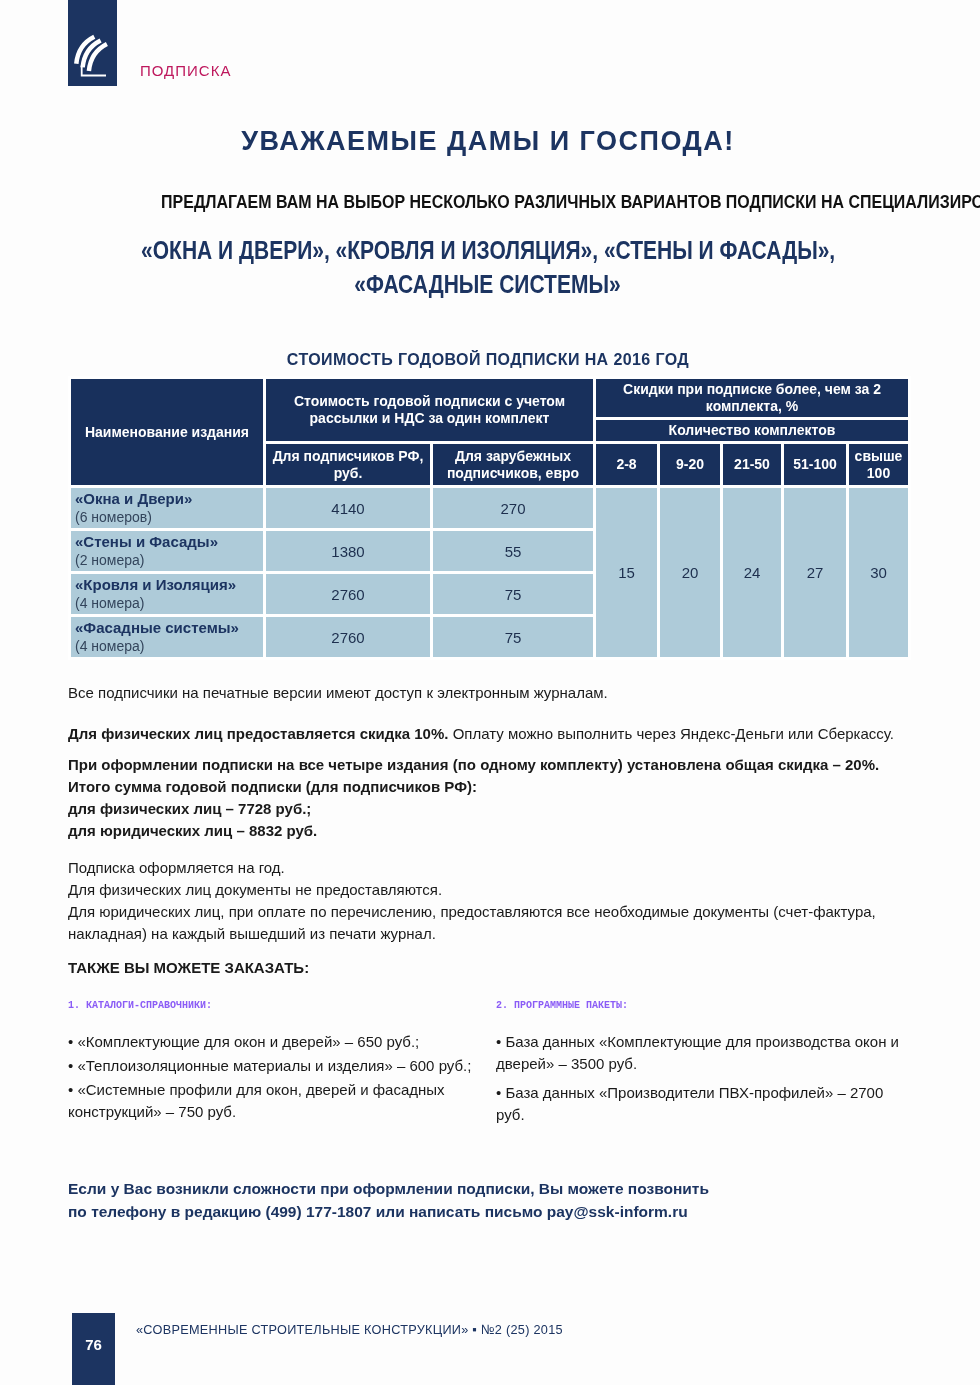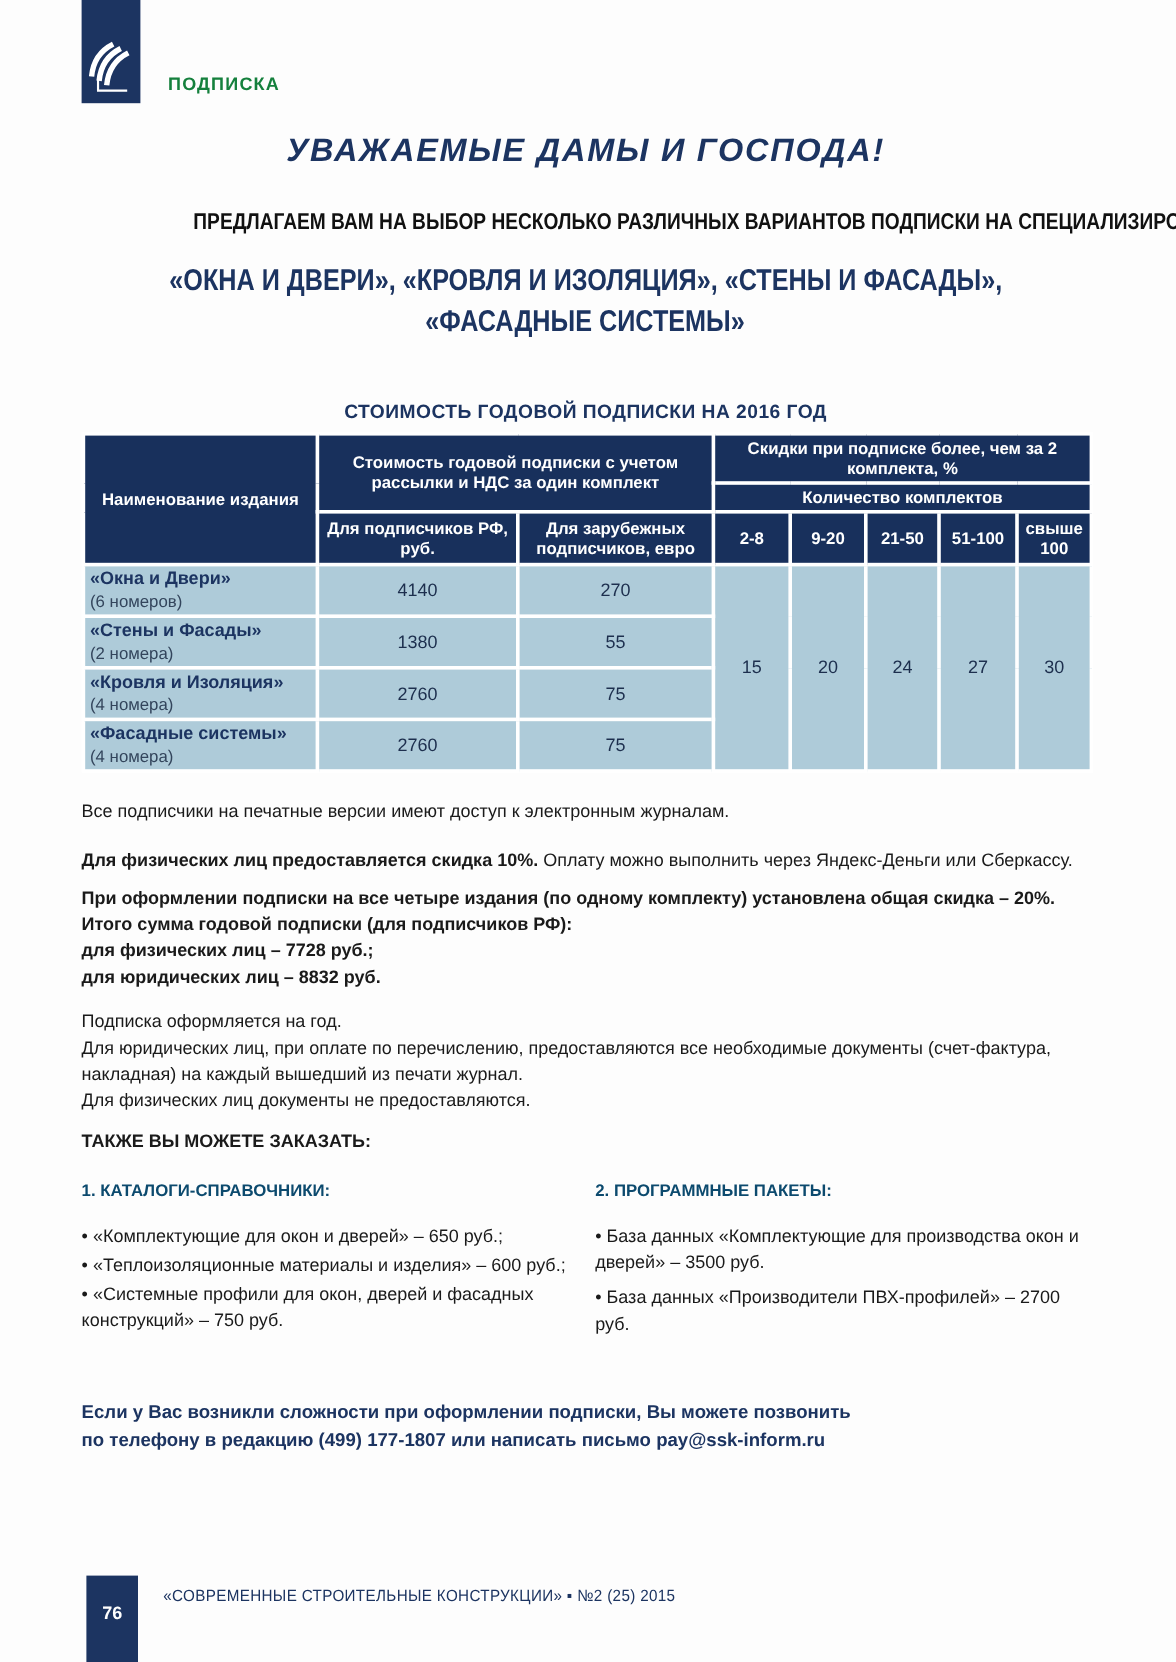--- a/index.html
+++ b/index.html
@@ -3,26 +3,26 @@
 <meta charset="utf-8">
 <style>
   * { box-sizing: border-box; }
   html, body { margin: 0; padding: 0; background: #ffffff; }
   body { font-family: "Liberation Sans", sans-serif; color: #1a1a1a; }
   .page { position: relative; width: 980px; height: 1385px; background: #fdfdfd; overflow: hidden; }
 
   
   .logo-block { position: absolute; left: 68px; top: 0; width: 49px; height: 86px; background: #1c3461; }
   .logo-block svg { position: absolute; left: 2px; bottom: 3px; width: 45px; height: 60px; }
-  .header-label { position: absolute; left: 140px; top: 62px; font-size: 15px; font-weight: bold; letter-spacing: 1px; color: #15803d; }
+  .header-label { position: absolute; left: 140px; top: 62px; font-size: 15px; font-weight: normal; letter-spacing: 1px; color: #be185d; }
 
   
   .content { position: absolute; left: 68px; top: 110px; width: 840px; }
 
-  .main-title { margin-top: 0; text-align: center; color: #1c3461; font-weight: bold; font-size: 27px; letter-spacing: 1.5px; font-style: italic; }
+  .main-title { margin-top: 16px; text-align: center; color: #1c3461; font-weight: bold; font-size: 27px; letter-spacing: 1.5px; }
 
   .cond-wrap { text-align: center; }
   .cond { display: inline-block; white-space: nowrap; transform: scaleX(0.84); transform-origin: center; font-weight: bold; }
   .subtitle-wrap { margin-top: 34px; }
   .subtitle-wrap .cond { font-size: 19px; color: #111111; }
   .journals-wrap { margin-top: 22px; line-height: 30px; }
   .journals-wrap .cond { font-size: 25px; color: #1c3461; }
 
   .table-title { margin-top: 48px; text-align: center; color: #1c3461; font-weight: bold; font-size: 16px; letter-spacing: 0.4px; }
 
@@ -45,21 +45,21 @@
   .b { font-weight: bold; }
   .mt-p1 { margin-top: 22px; }
   .mt-p2 { margin-top: 19px; }
   .mt-p3 { margin-top: 9px; }
   .mt-p4 { margin-top: 15px; }
 
   .order-heading { margin-top: 14px; font-weight: bold; font-size: 15px; }
   .order-cols { margin-top: 24px; display: flex; }
   .order-col1 { width: 428px; }
   .order-col2 { width: 412px; }
-  .order-col-title { color: #0c4a6e; font-weight: bold; font-size: 14px; }
+  .order-col-title { color: #8b5cf6; font-weight: bold; font-size: 10px; font-family: Liberation Mono, monospace; }
   .order-items { margin-top: 20px; font-size: 15px; line-height: 22px; }
   .order-item { margin-bottom: 2px; }
   .order-col2 .order-item { margin-bottom: 7px; }
 
   .contact { margin-top: 44px; text-align: left; color: #1c3461; font-weight: bold; font-size: 15.5px; line-height: 23px; }
 
   
   .footer-block { position: absolute; left: 72px; top: 1313px; width: 43px; height: 72px; background: #1c3461; }
   .footer-num { position: absolute; top: 23px; left: 0; width: 100%; text-align: center; color: #ffffff; font-weight: bold; font-size: 15px; }
   .footer-line { position: absolute; left: 136px; top: 1322px; color: #1c3461; font-size: 13.5px; letter-spacing: 0.3px; }
@@ -170,22 +170,22 @@
 
     <div class="p b mt-p3">
       <div>При оформлении подписки на все четыре издания (по одному комплекту) установлена общая скидка – 20%.</div>
       <div>Итого сумма годовой подписки (для подписчиков РФ):</div>
       <div>для физических лиц – 7728 руб.;</div>
       <div>для юридических лиц – 8832 руб.</div>
     </div>
 
     <div class="p mt-p4">
       <div>Подписка оформляется на год.</div>
+      <div>Для физических лиц документы не предоставляются.</div>
       <div>Для юридических лиц, при оплате по перечислению, предоставляются все необходимые документы (счет-фактура, накладная) на каждый вышедший из печати журнал.</div>
-      <div>Для физических лиц документы не предоставляются.</div>
     </div>
 
     <div class="order-heading">ТАКЖЕ ВЫ МОЖЕТЕ ЗАКАЗАТЬ:</div>
 
     <div class="order-cols">
       <div class="order-col1">
         <div class="order-col-title">1. КАТАЛОГИ-СПРАВОЧНИКИ:</div>
         <div class="order-items">
           <div class="order-item">• «Комплектующие для окон и дверей» – 650 руб.;</div>
           <div class="order-item">• «Теплоизоляционные материалы и изделия» – 600 руб.;</div>

